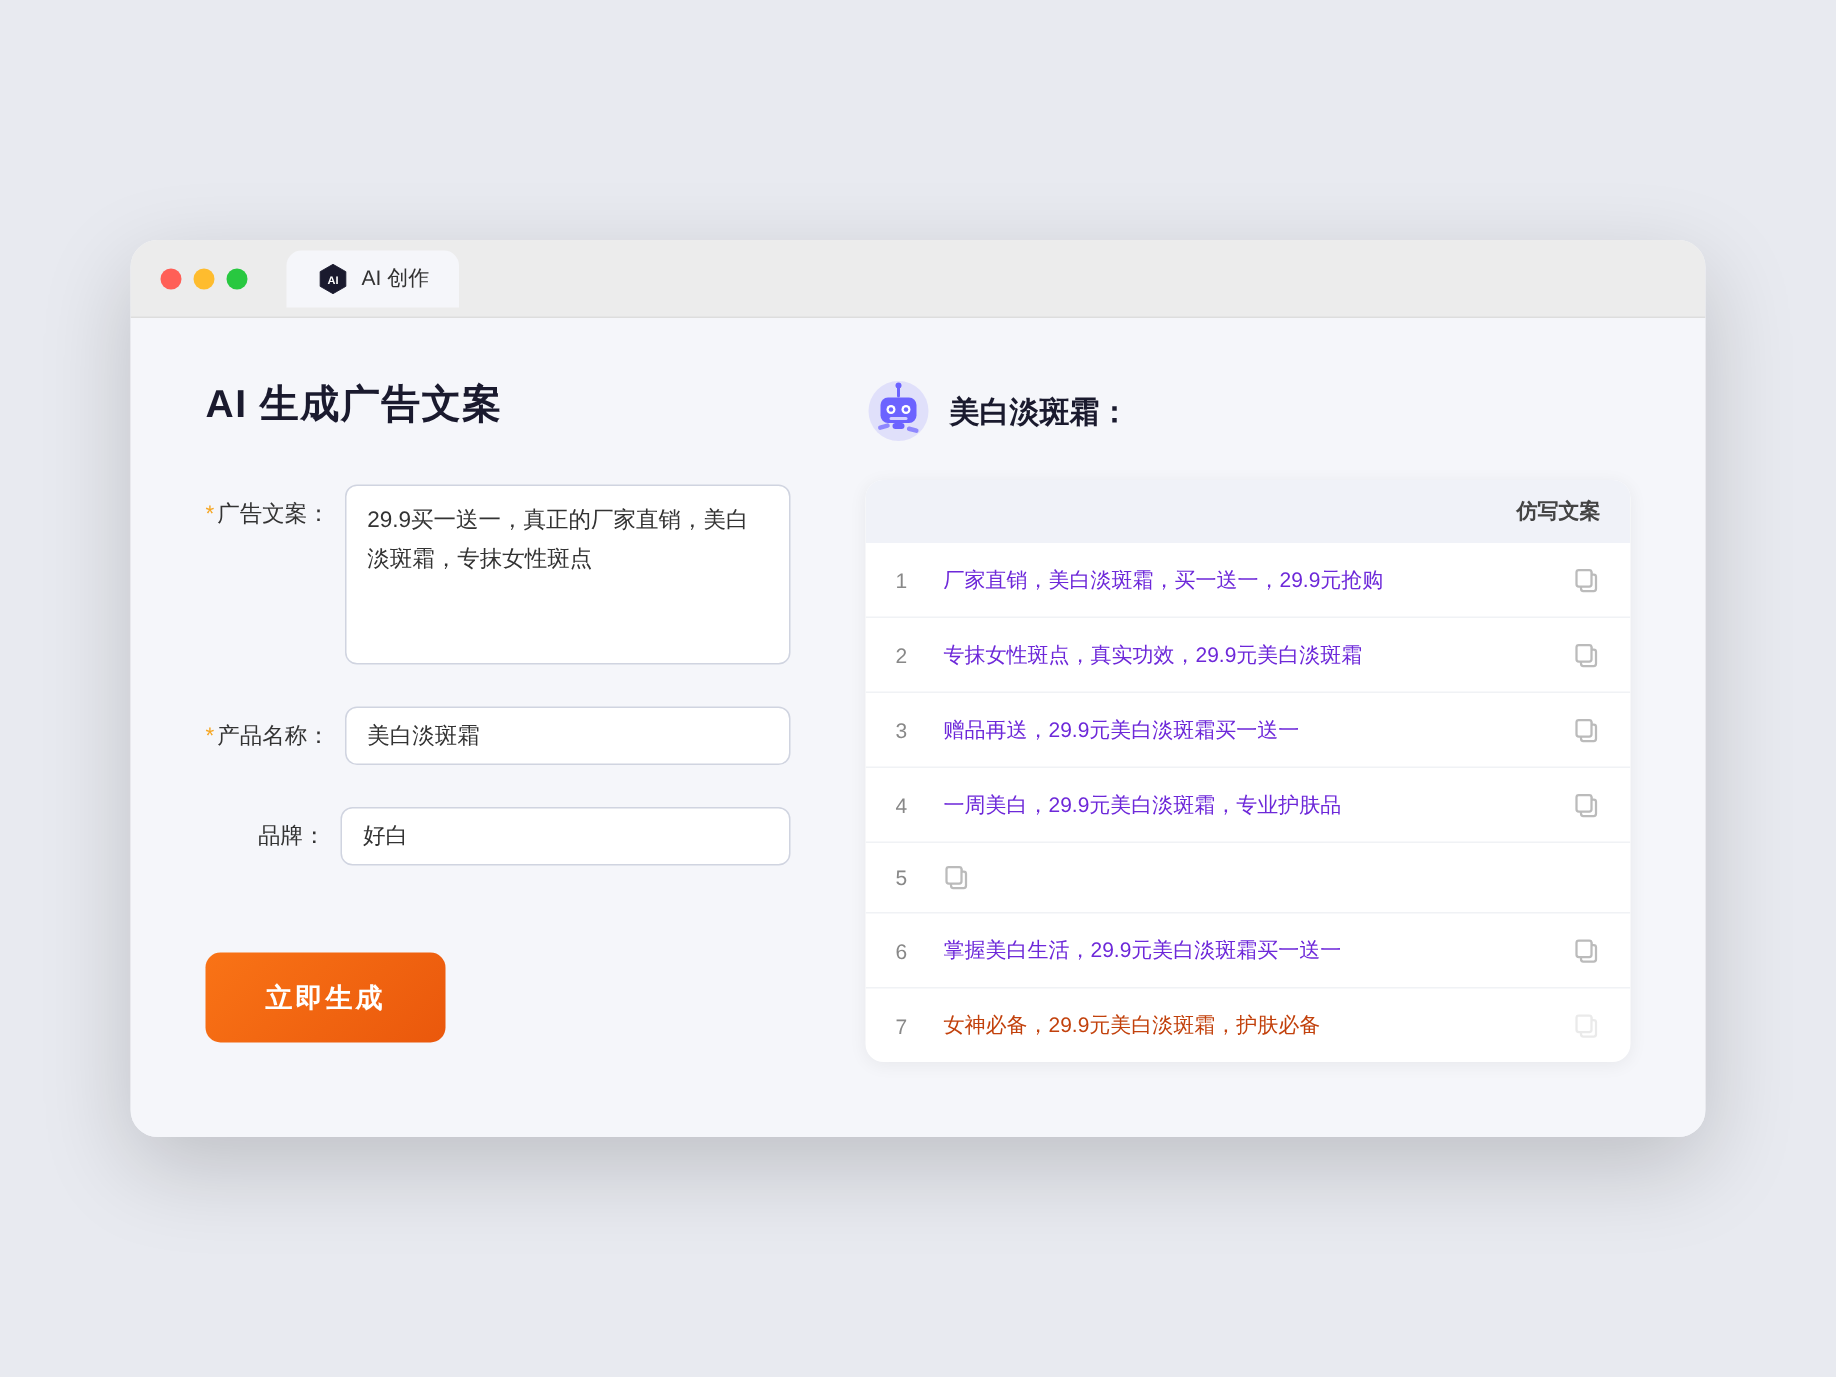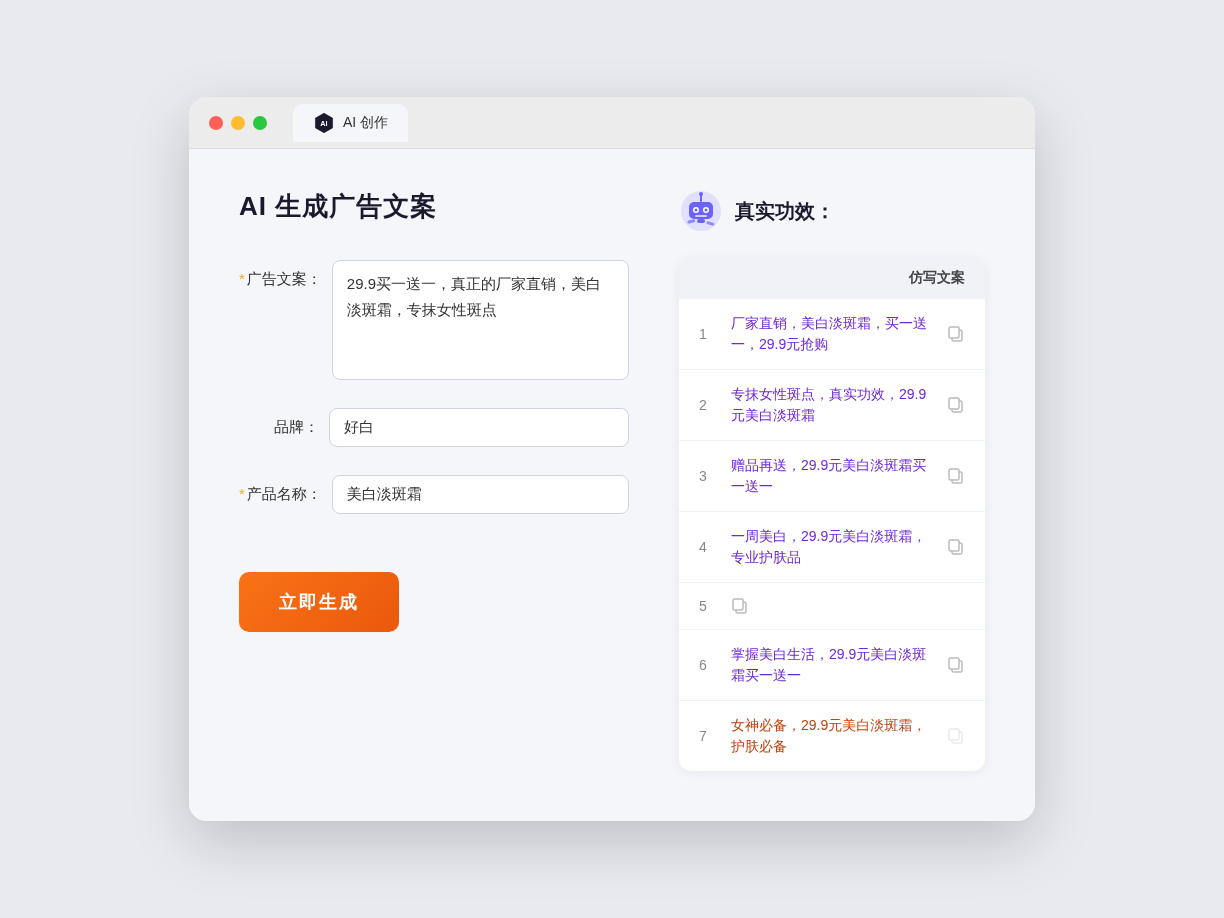--- a/index.html
+++ b/index.html
@@ -7,21 +7,21 @@
     body {
       background: #e8eaf0;
       display: flex;
       align-items: center;
       justify-content: center;
       min-height: 918px;
       font-family: -apple-system, "PingFang SC", "Microsoft YaHei", sans-serif;
     }
 
     .browser-window {
-      width: 846px;
+      width: 1050px;
       background: #f5f6fa;
       border-radius: 18px;
       box-shadow: 0 20px 60px rgba(0,0,0,0.18);
       overflow: hidden;
     }
 
     .browser-titlebar {
       background: #ececec;
       height: 52px;
       display: flex;
@@ -247,32 +247,32 @@
         
         <div class="form-row">
           <label class="form-label">
             <span class="required-star">*</span><span>广告文案：</span>
           </label>
           <textarea class="form-input" style="">29.9买一送一，真正的厂家直销，美白淡斑霜，专抹女性斑点</textarea>
         </div>
 
         
         <div class="form-row">
-          <label class="form-label">品牌：</label>
-          <input class="form-input" type="text" value="好白" style="">
-        </div>
-
-        
-        <div class="form-row">
           <label class="form-label">
             <span class="required-star">*</span><span>产品名称：</span>
           </label>
           <input class="form-input" type="text" value="美白淡斑霜" style="">
         </div>
 
+        
+        <div class="form-row">
+          <label class="form-label">品牌：</label>
+          <input class="form-input" type="text" value="好白" style="">
+        </div>
+
         <button class="generate-btn">立即生成</button>
       </div>
 
       <div class="right-panel">
         <div class="result-header">
 
           <svg class="bot-icon" viewBox="0 0 44 44" fill="none" xmlns="http://www.w3.org/2000/svg">
             <circle cx="22" cy="22" r="20" fill="#6C63FF" opacity="0.15"></circle>
 
             <line x1="22" y1="6" x2="22" y2="12" stroke="#6C63FF" stroke-width="2" stroke-linecap="round"></line>
@@ -285,21 +285,21 @@
             <circle cx="17" cy="21" r="1.5" fill="#6C63FF"></circle>
             <circle cx="27" cy="21" r="1.5" fill="#6C63FF"></circle>
 
             <rect x="16" y="26" width="12" height="2" rx="1" fill="white" opacity="0.7"></rect>
 
             <rect x="18" y="30" width="8" height="4" rx="2" fill="#6C63FF"></rect>
 
             <rect x="8" y="32" width="8" height="3" rx="1.5" fill="#6C63FF" opacity="0.7" transform="rotate(-15 8 32)"></rect>
             <rect x="28" y="32" width="8" height="3" rx="1.5" fill="#6C63FF" opacity="0.7" transform="rotate(15 28 32)"></rect>
           </svg>
-          <span class="result-title">真实功效：</span>
+          <span class="result-title">美白淡斑霜：</span>
         </div>
 
         <div class="result-table">
           <div class="table-header">
             <span>仿写文案</span>
           </div>
           <div id="table-rows-container">
               <div class="table-row">
       <span class="row-num">1</span>
       <span class="row-text">厂家直销，美白淡斑霜，买一送一，29.9元抢购</span>

